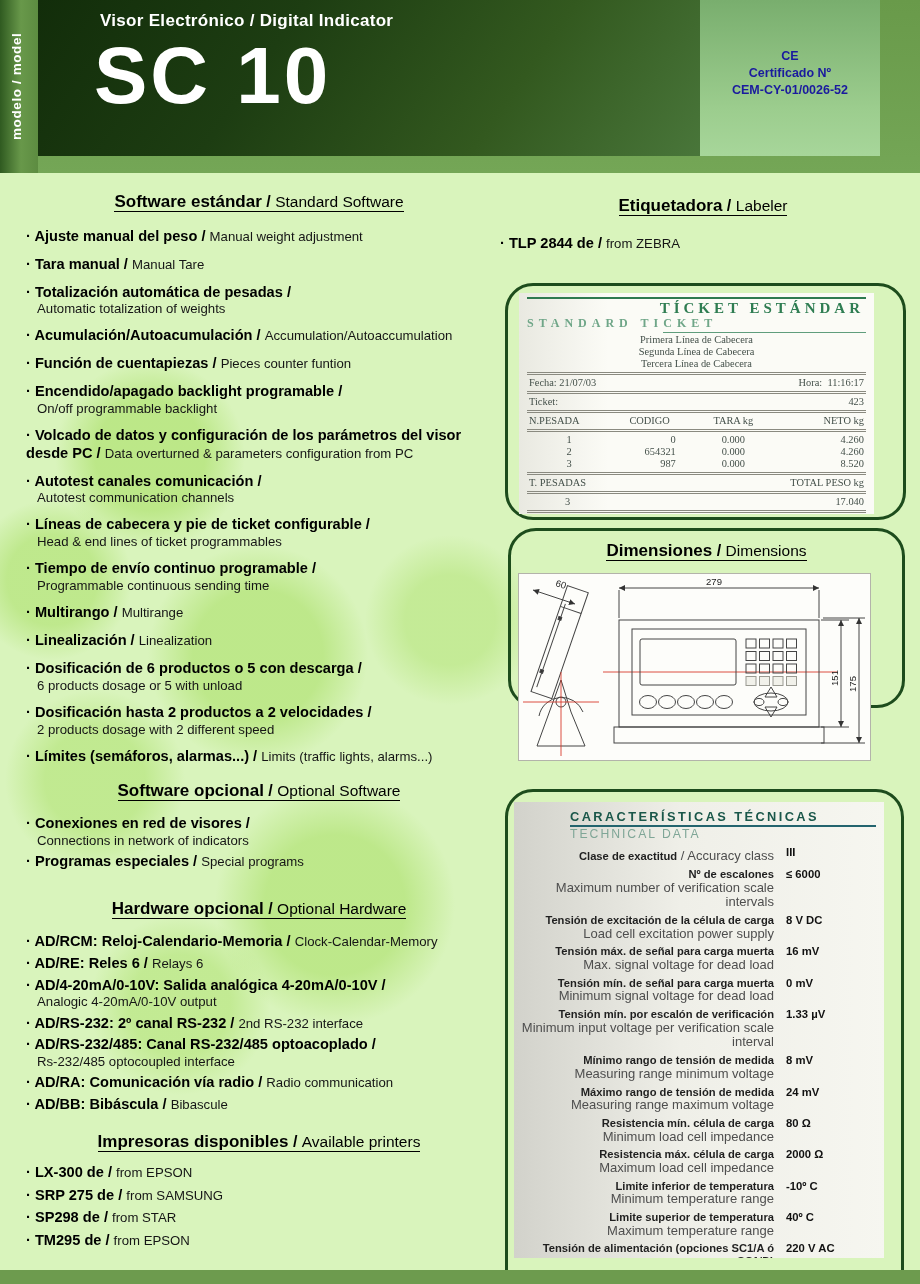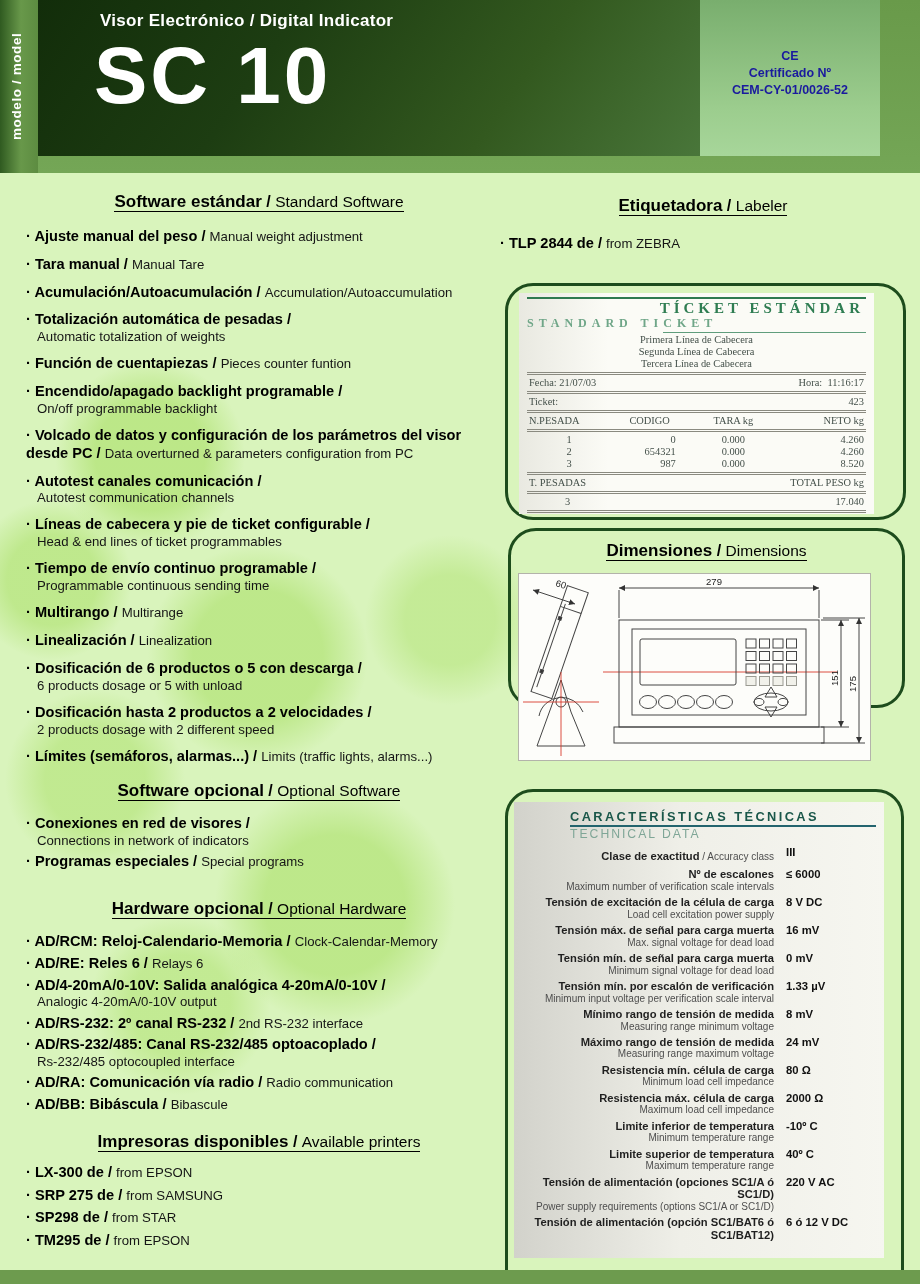--- a/index.html
+++ b/index.html
@@ -87,21 +87,21 @@
   #tech-box{left:505px;top:789px;width:399px;height:576px;}
   .tech-panel{position:absolute;left:6px;top:10px;width:370px;height:456px;box-sizing:border-box;
     background:linear-gradient(90deg,#d2d2cb,#efefe8 45%,#f6f6f0);
     padding:7px 8px 4px 6px;overflow:hidden;}
   .tech-title{margin-left:50px;font-weight:bold;font-size:12.8px;letter-spacing:2.4px;
     color:#1a574a;border-bottom:2px solid #23646e;padding-bottom:1px;}
   .tech-title2{margin-left:50px;font-size:12.2px;letter-spacing:2px;color:#7fa697;margin-bottom:5px;}
   .trow{display:flex;margin-bottom:4px;align-items:flex-start;}
   .tlab{width:266px;text-align:right;padding-right:12px;line-height:1.13;box-sizing:border-box;flex:none;}
   .tlab .es{font-weight:bold;font-size:11.2px;color:#1f1f1f;}
-  .tlab .en{font-size:10px;color:#4e4e4e;font-weight:normal;}
+  .tlab .en{font-size:13px;color:#4e4e4e;font-weight:normal;}
   .tval{flex:1;font-size:11.3px;line-height:1.13;color:#111;font-weight:bold;}
 </style>
 </head>
 <body>
 
 <div class="page">
 
   <div class="top-band">
     <div class="model-strip">
       <div class="model-strip-text">modelo / model</div>
@@ -117,22 +117,22 @@
     </div>
   </div>
 
   <div class="col-left">
     <div class="sec-head" id="h-std">
       <span class="u"><span class="es">Software estándar</span><span class="sl"> / </span><span class="en">Standard Software</span></span>
     </div>
     <div id="list-std">
         <div class="item"><span class="bullet">· </span><span class="es">Ajuste manual del peso</span><span class="sl"> / </span><span class="en">Manual weight adjustment</span></div>
         <div class="item"><span class="bullet">· </span><span class="es">Tara manual</span><span class="sl"> / </span><span class="en">Manual Tare</span></div>
+        <div class="item"><span class="bullet">· </span><span class="es">Totalización automática de pesadas</span><span class="sl"> /</span><span class="en2">Automatic totalization of weights</span></div>
         <div class="item"><span class="bullet">· </span><span class="es">Acumulación/Autoacumulación</span><span class="sl"> / </span><span class="en">Accumulation/Autoaccumulation</span></div>
-        <div class="item"><span class="bullet">· </span><span class="es">Totalización automática de pesadas</span><span class="sl"> /</span><span class="en2">Automatic totalization of weights</span></div>
         <div class="item"><span class="bullet">· </span><span class="es">Función de cuentapiezas</span><span class="sl"> / </span><span class="en">Pieces counter funtion</span></div>
         <div class="item"><span class="bullet">· </span><span class="es">Encendido/apagado backlight programable</span><span class="sl"> /</span><span class="en2">On/off  programmable backlight</span></div>
         <div class="item"><span class="bullet">· </span><span class="es">Volcado de datos y configuración de los parámetros del visor desde PC</span><span class="sl"> / </span><span class="en">Data overturned &amp; parameters configuration from PC</span></div>
         <div class="item"><span class="bullet">· </span><span class="es">Autotest canales comunicación</span><span class="sl"> /</span><span class="en2">Autotest communication channels</span></div>
         <div class="item"><span class="bullet">· </span><span class="es">Líneas de cabecera y pie de ticket configurable</span><span class="sl"> /</span><span class="en2">Head &amp;  end lines of ticket programmables</span></div>
         <div class="item"><span class="bullet">· </span><span class="es">Tiempo de envío continuo programable</span><span class="sl"> /</span><span class="en2">Programmable continuous sending time</span></div>
         <div class="item"><span class="bullet">· </span><span class="es">Multirango</span><span class="sl"> / </span><span class="en">Multirange</span></div>
         <div class="item"><span class="bullet">· </span><span class="es">Linealización</span><span class="sl"> / </span><span class="en">Linealization</span></div>
         <div class="item"><span class="bullet">· </span><span class="es">Dosificación de 6 productos o 5 con descarga</span><span class="sl"> /</span><span class="en2">6 products dosage or 5 with unload</span></div>
         <div class="item"><span class="bullet">· </span><span class="es">Dosificación hasta 2 productos a 2 velocidades</span><span class="sl"> /</span><span class="en2">2 products dosage with 2 different speed</span></div>

